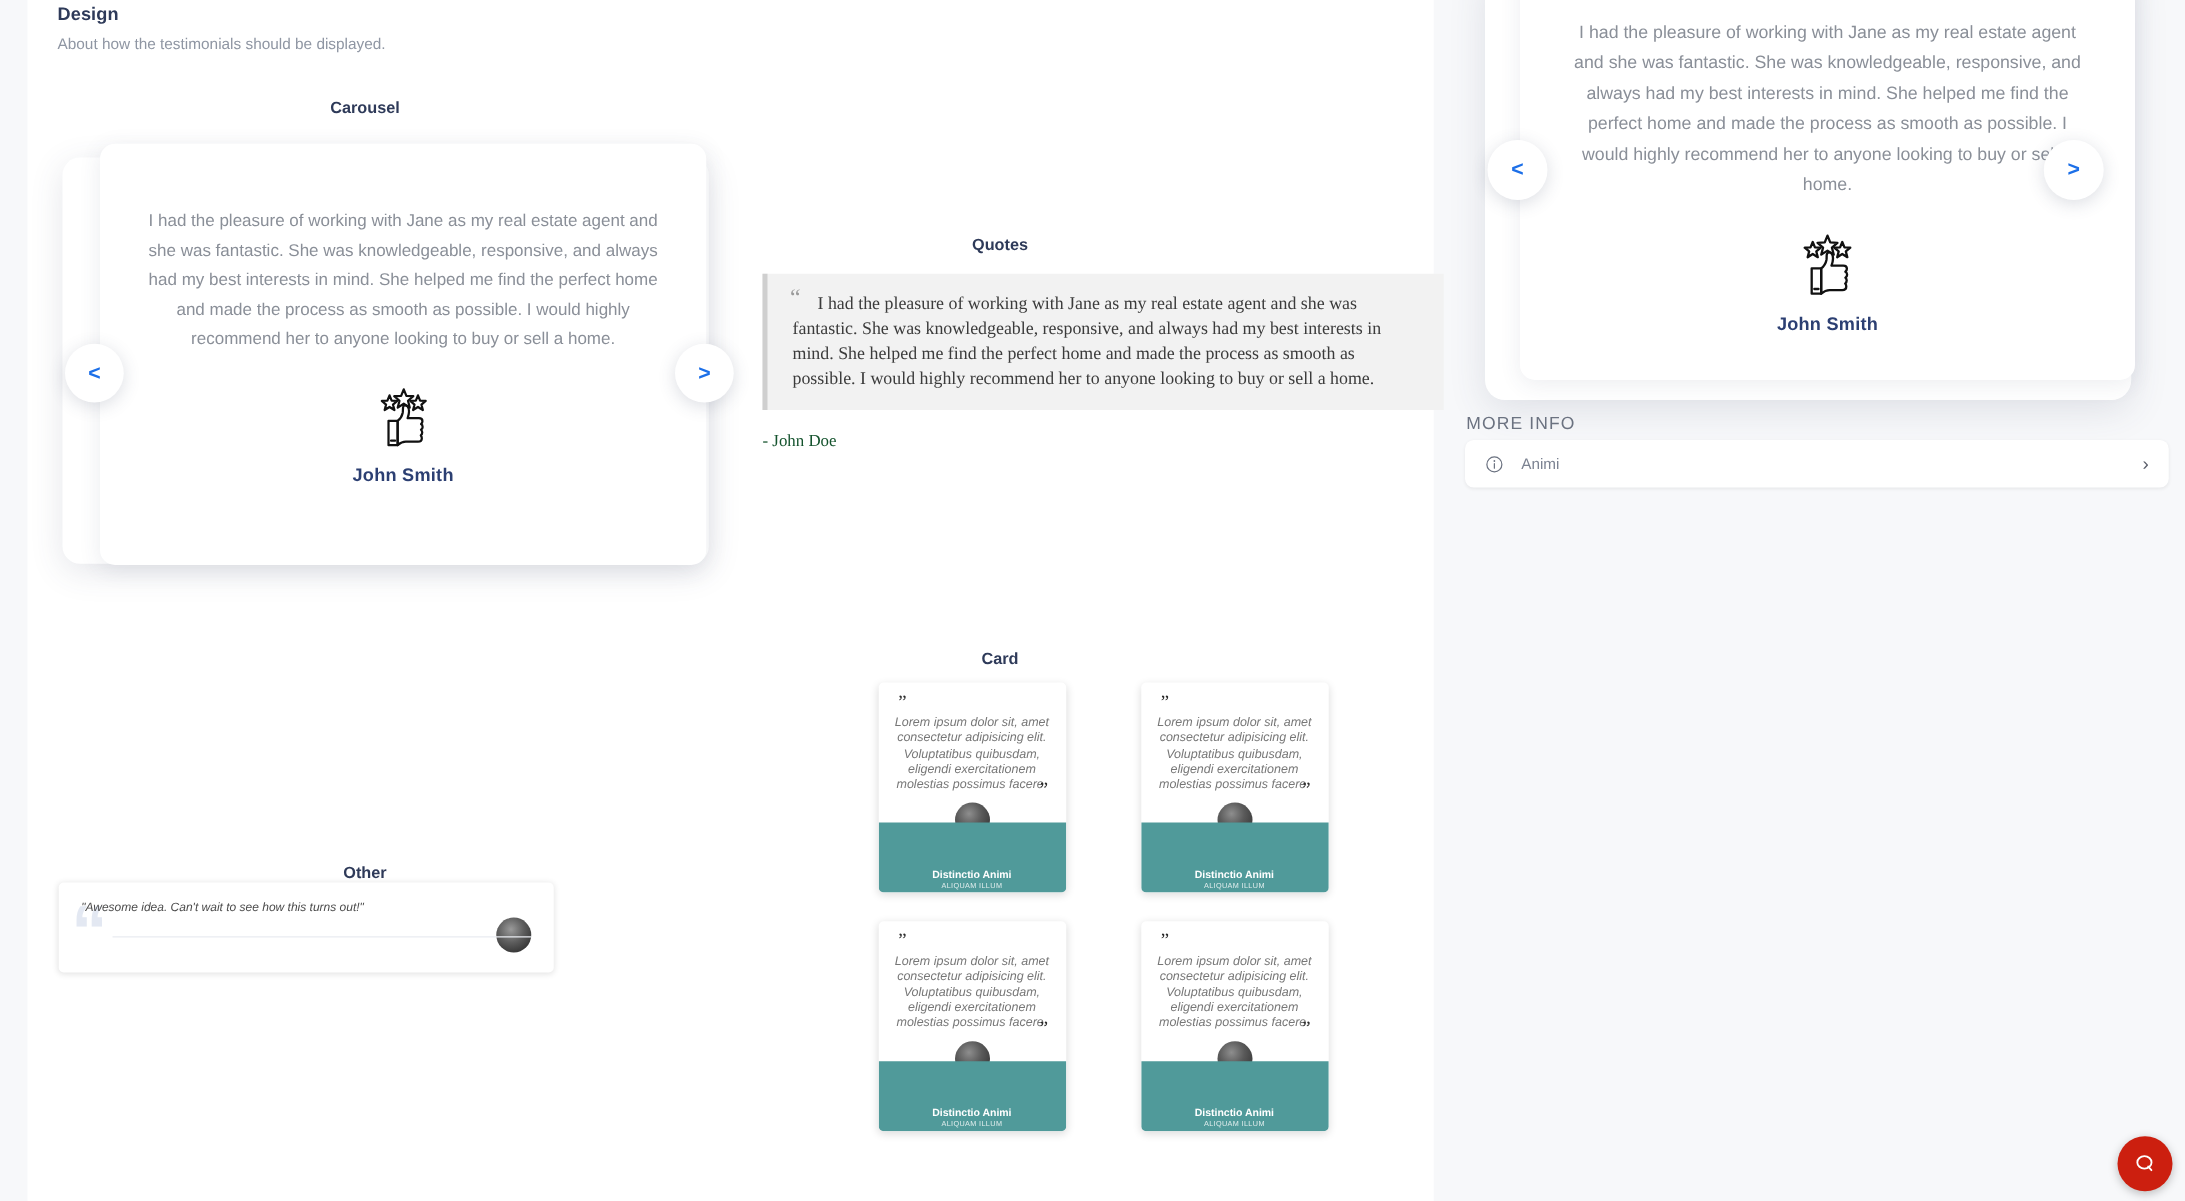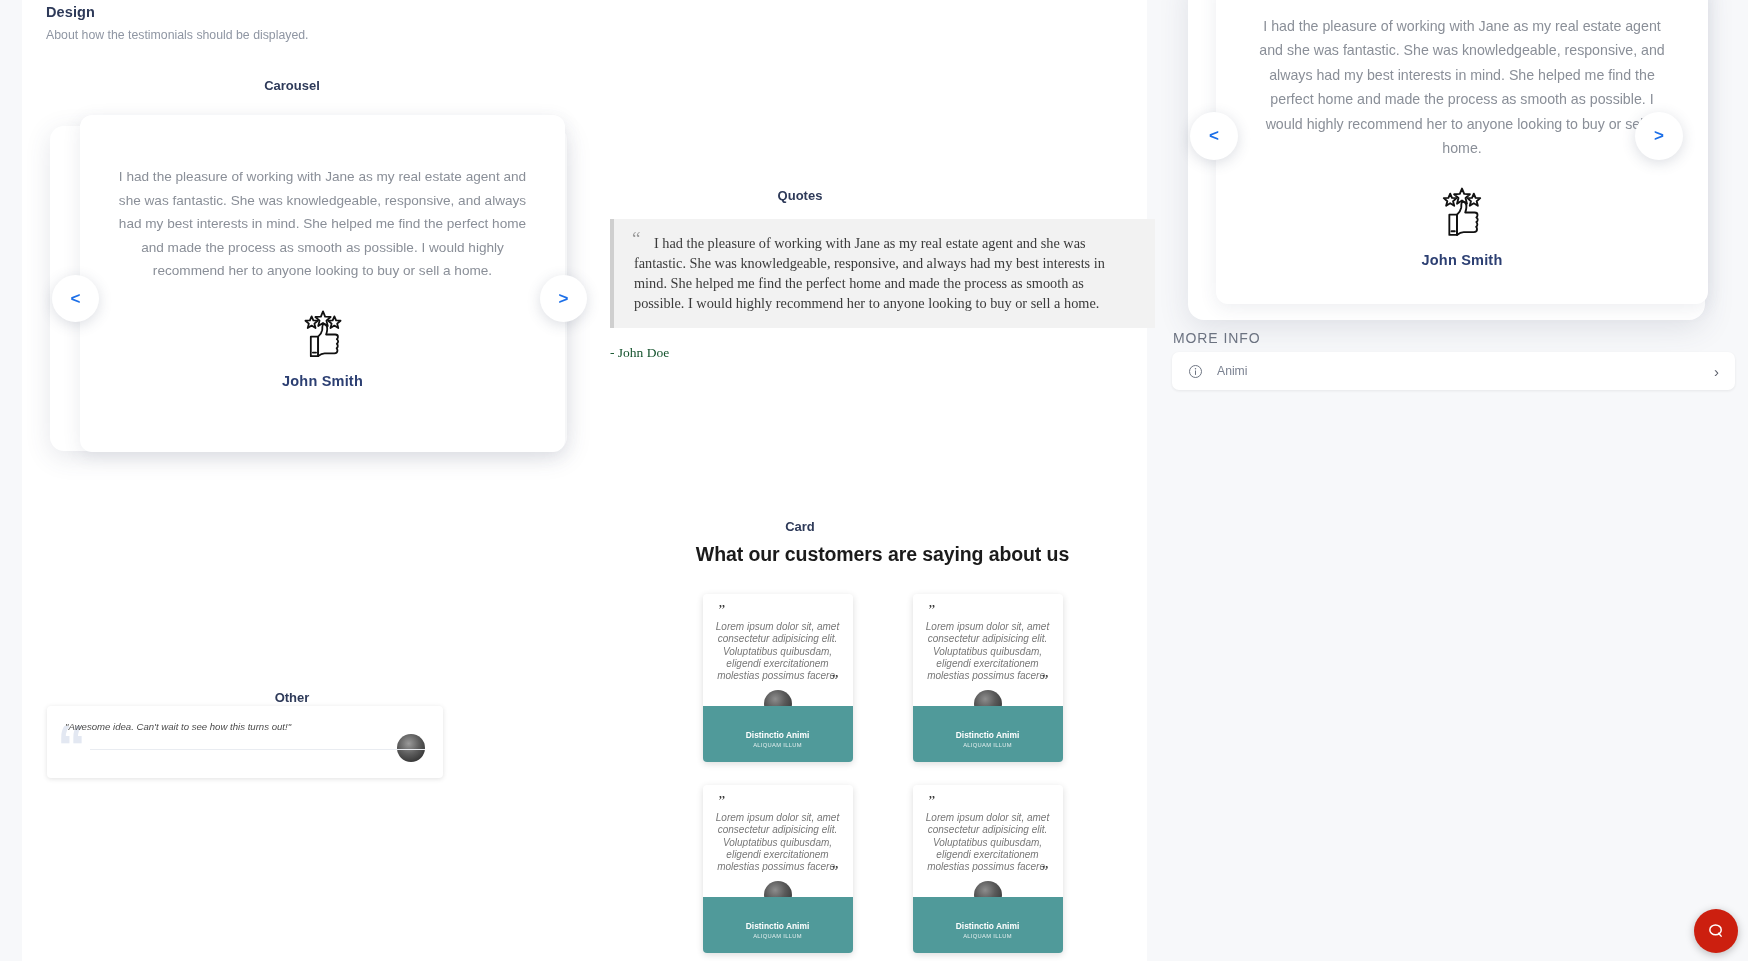--- a/index.html
+++ b/index.html
@@ -116,21 +116,21 @@
     font-size: 15px; color: #2b2b2b; letter-spacing: -1px;
     font-family: "Liberation Serif", serif;
   }
   .tcard-text {
     position: absolute; left: 12px; right: 12px; top: 27px;
     font-size: 10px; line-height: 12.3px; font-style: italic;
     color: #777; text-align: center;
   }
   .tcard-footer {
     position: absolute; left: 0; right: 0; bottom: 0; height: 56px;
-    background: #509a9a; text-align: center; padding-top: 24px;
+    background: #509a9a; text-align: center; padding-top: 36px;
   }
   .tcard-name { font-size: 8.4px; font-weight: bold; color: #ffffff; }
   .tcard-role { font-size: 5.8px; color: #e2eeee; letter-spacing: .3px; margin-top: 2px; }
   .tcard-avatar {
     position: absolute; left: 50%; margin-left: -14px; bottom: 44px;
     width: 28px; height: 28px; border-radius: 50%;
     background: radial-gradient(circle at 40% 32%, #8e8e8e 0%, #5a5a5a 40%, #262626 100%);
     overflow: hidden;
   }
 
@@ -254,21 +254,20 @@
       <div class="quote-box">
         <span class="quote-mark">“</span>
         <div class="quote-body">I had the pleasure of working with Jane as my real estate agent and she was fantastic. She was knowledgeable, responsive, and always had my best interests in mind. She helped me find the perfect home and made the process as smooth as possible. I would highly recommend her to anyone looking to buy or sell a home.</div>
       </div>
       <div class="quote-attr">- John Doe</div>
     </div>
 
     <div class="design-label" style="left:688px; top:529px; width:180px;">Card</div>
 
     <div class="card-wrap">
-      <div class="card-heading">What our customers are saying about us</div>
       <div class="card-grid">
 
         <div class="tcard">
           <div class="tcard-qopen">”</div>
           <div class="tcard-text">Lorem ipsum dolor sit, amet consectetur adipisicing elit. Voluptatibus quibusdam, eligendi exercitationem molestias possimus facere.</div>
           <div class="tcard-qclose">”</div>
           <div class="tcard-avatar"></div>
           <div class="tcard-footer">
             <div class="tcard-name">Distinctio Animi</div>
             <div class="tcard-role">ALIQUAM ILLUM</div>

